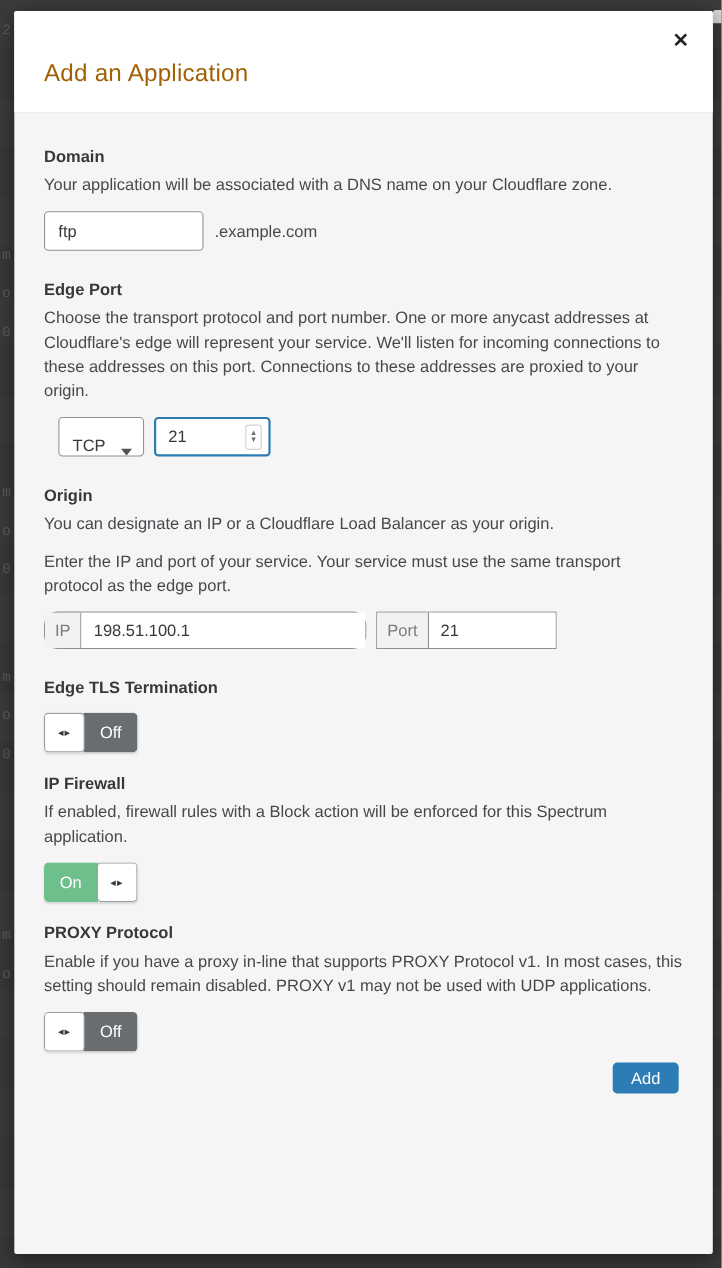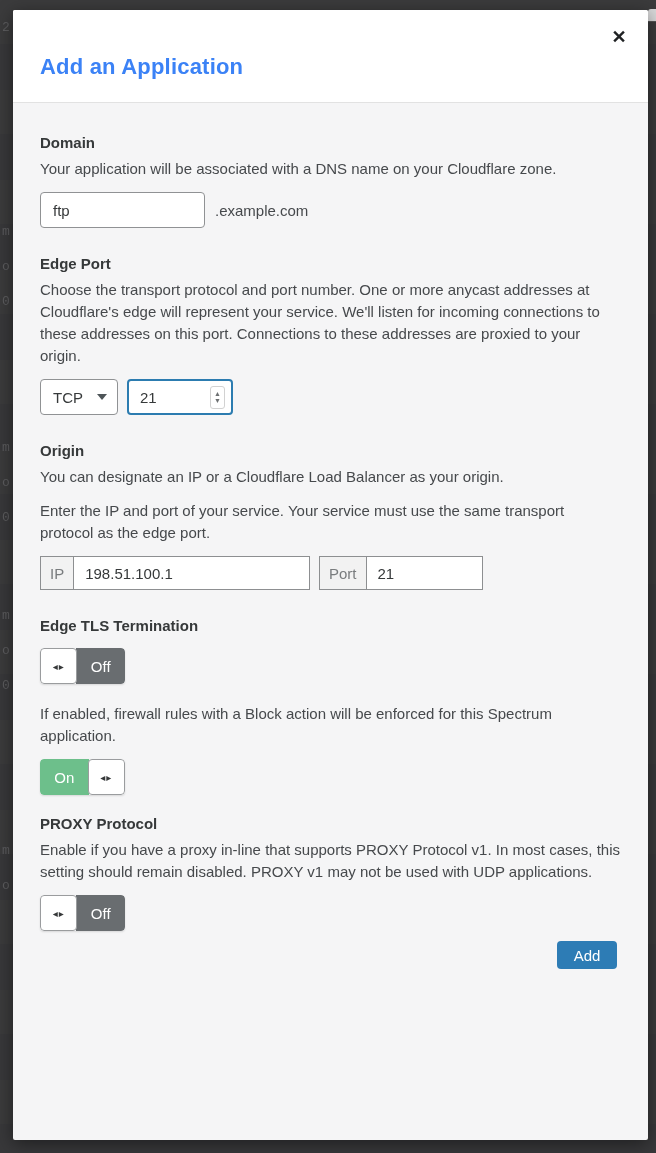--- a/index.html
+++ b/index.html
@@ -25,47 +25,47 @@
     position:absolute; left:13px; top:10px; width:635px; height:1130px; z-index:2;
     background:#f5f5f6; border-radius:2px; box-shadow:0 4px 18px rgba(0,0,0,0.45);
     display:flex; flex-direction:column;
   }
   .modal-header {
     background:#ffffff; height:93px; flex:0 0 93px; position:relative;
     border-bottom:1px solid #e2e2e2; border-radius:2px 2px 0 0;
   }
   .modal-title {
     position:absolute; left:27px; bottom:22px;
-    font-size:22px; font-weight:700; color:#3b82f6; letter-spacing:0.2px;margin-top:10px;
+    font-size:22px; font-weight:400; color:#a16207; letter-spacing:0.2px;margin-top:10px;
   }
   .close-btn {
     position:absolute; top:14px; right:16px; width:26px; height:26px;
     display:flex; align-items:center; justify-content:center;
     font-size:18px; font-weight:700; color:#1f2123; cursor:pointer; background:none; border:none;
   }
   .modal-body { padding:30px 27px 12px 27px; flex:1; }
   
   .section { margin-top:26px; }
   .section.first { margin-top:0; }
   .section.tight { margin-top:19px; }
   .sec-label { font-size:15px; font-weight:700; color:#36393a; line-height:20px; }
   .sec-desc  { font-size:15px; color:#46494c; line-height:22px; margin-top:5px; }
   .ctl-row { margin-top:12px; display:flex; align-items:center; }
   
   .text-input {
     height:36px; border:1px solid #909294; border-radius:4px; background:#fff;
     font-size:15px; color:#36393a; padding:0 12px;
     font-family:"Liberation Sans","DejaVu Sans",sans-serif; outline:none;
   }
-  .domain-input { width:165px; }
+  .domain-input { width:145px; }
   .suffix { font-size:15px; color:#46494c; margin-left:10px; }
   
   .select {
     width:78px; height:36px; border:1px solid #909294; border-radius:4px; background:#fff;
-    display:flex; align-items:center; padding:0 10px 0 12px; cursor:pointer; margin-right:9px;
+    display:flex; align-items:flex-end; padding:0 10px 0 12px; cursor:pointer; margin-right:9px;margin-left:13px;
   }
   .select-value { font-size:15px; color:#36393a; flex:1; }
   .caret-down {
     width:0; height:0; border-left:5px solid transparent; border-right:5px solid transparent;
     border-top:6px solid #4e5558;
   }
   
   .number-box {
     width:106px; height:36px; border:2px solid #2c7cb0; border-radius:4px; background:#fff;
     display:flex; align-items:center; padding:0 6px 0 11px;
@@ -88,21 +88,21 @@
     border-radius:50%; background:#26282a;
   }
   .radio-circle.disabled { border-color:#c9cbcd; }
   .radio-label { font-size:15px; color:#46494c; margin-left:14px; }
   .radio-label.disabled { color:#b4b6b8; }
   
   .group-row { margin-top:12px; display:flex; gap:9px; }
   .input-group {
     height:34px; border:1px solid #8d8f91; background:#fff; display:flex; align-items:stretch;
   }
-  .input-group.ip { width:270px; }
+  .input-group.ip { width:293px;border-radius:13px; }
   .input-group.port { width:164px; }
   .group-prefix {
     background:#f2f2f2; border-right:1px solid #8d8f91; color:#797c7e; font-size:15px;
     display:flex; align-items:center; padding:0 9px; flex:0 0 auto;
   }
   .group-input {
     border:none; outline:none; flex:1; min-width:0; font-size:15px; color:#36393a; padding:0 11px;
     font-family:"Liberation Sans","DejaVu Sans",sans-serif; background:#fff;
   }
   
@@ -202,20 +202,21 @@
 
     <div class="section">
       <div class="sec-label">Edge TLS Termination</div>
       <div class="toggle off">
         <span class="toggle-knob">◂▸</span>
         <span class="toggle-seg">Off</span>
       </div>
     </div>
 
     <div class="section tight">
+      <div class="sec-label">IP Firewall</div>
       <div class="sec-desc">If enabled, firewall rules with a Block action will be enforced for this Spectrum application.</div>
       <div class="toggle on">
         <span class="toggle-seg">On</span>
         <span class="toggle-knob">◂▸</span>
       </div>
     </div>
 
     <div class="section tight">
       <div class="sec-label">PROXY Protocol</div>
       <div class="sec-desc">Enable if you have a proxy in-line that supports PROXY Protocol v1. In most cases, this setting should remain disabled. PROXY v1 may not be used with UDP applications.</div>

